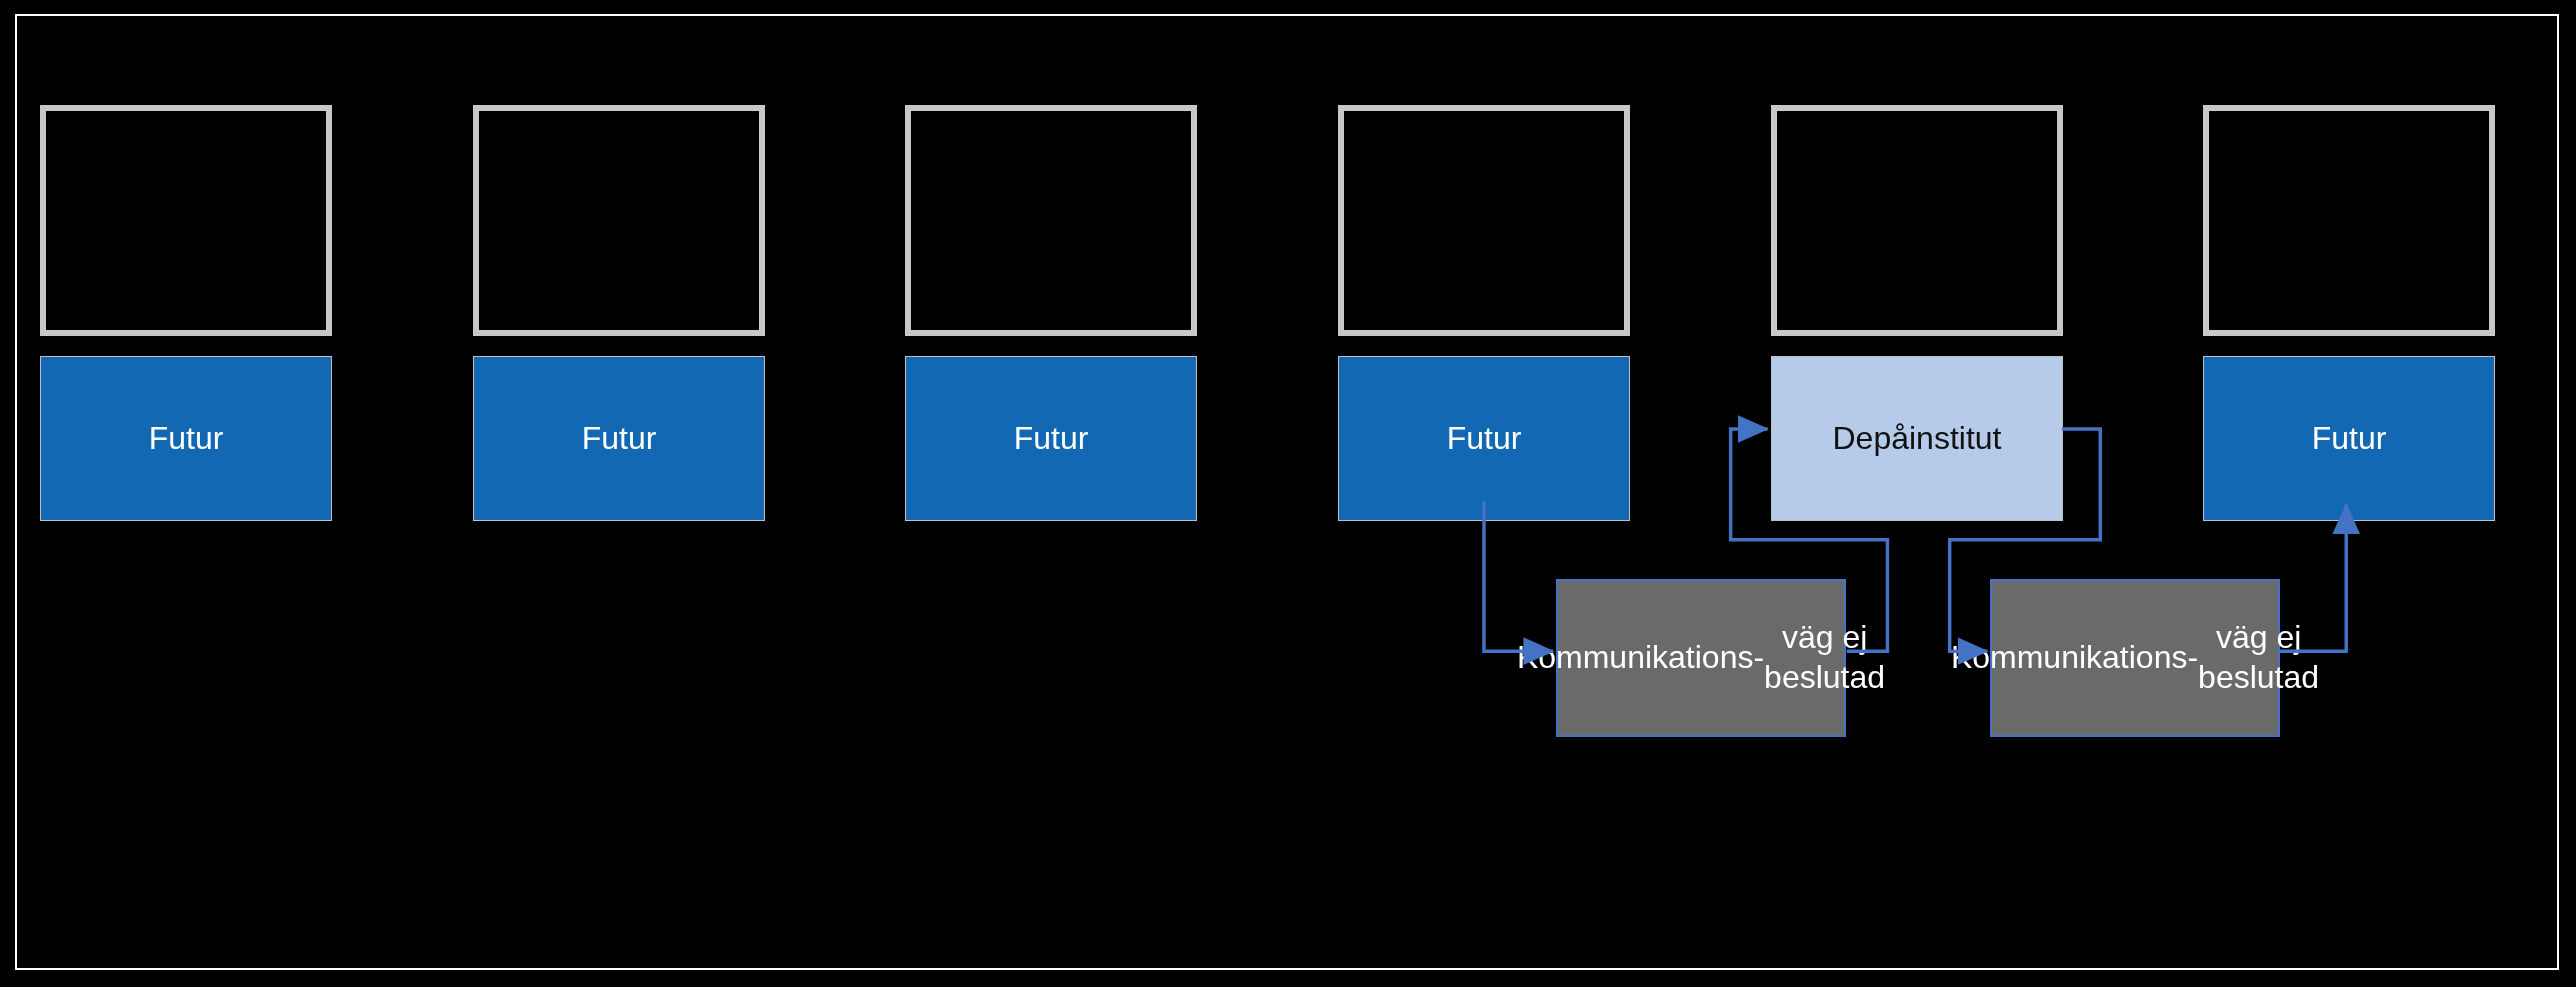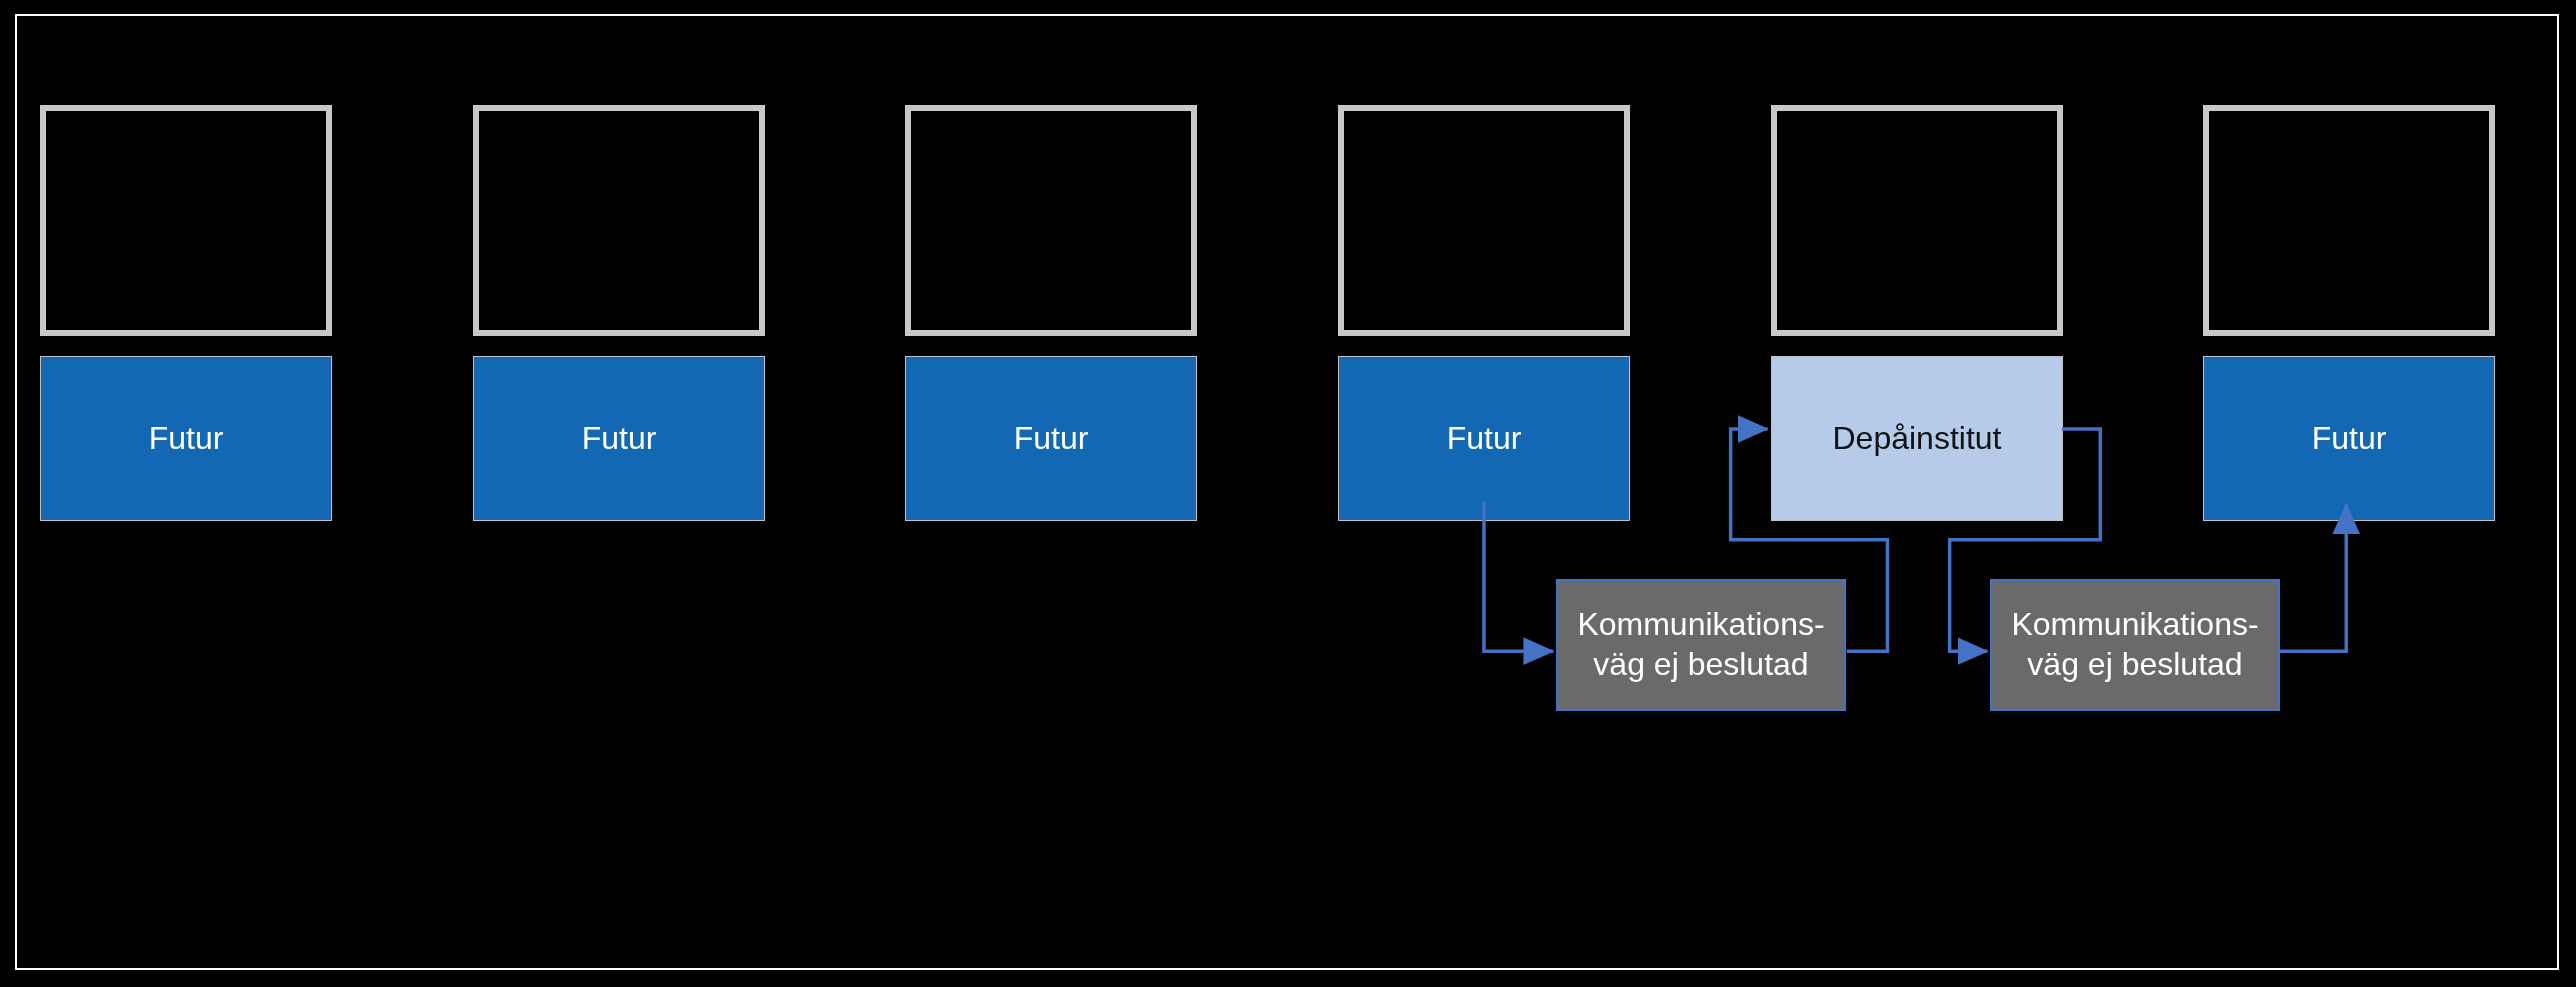--- a/index.html
+++ b/index.html
@@ -49,27 +49,27 @@
     text-align: center;
   }
   .label-box.highlight {
     background: var(--highlight-box-fill, #b5cbe9);
     color: var(--highlight-box-text, #111);
   }
   .note-box {
     position: absolute;
     top: 579px;
     width: 290px;
-    height: 132px;
+    height: 158px;
     box-sizing: border-box;
     background: var(--note-box-fill, #6a6a6a);
     border: 2.3px solid var(--note-box-border, #4472c4);
     color: var(--note-box-text, #fff);
     display: flex;
-    flex-direction: column;
+    flex-direction: row;
     align-items: center;
     justify-content: center;
     font-size: 32px;
     line-height: 1.24;
     text-align: center;
   }
   .col-1 { left: 40px; }
   .col-2 { left: 473px; }
   .col-3 { left: 905px; }
   .col-4 { left: 1338px; }

